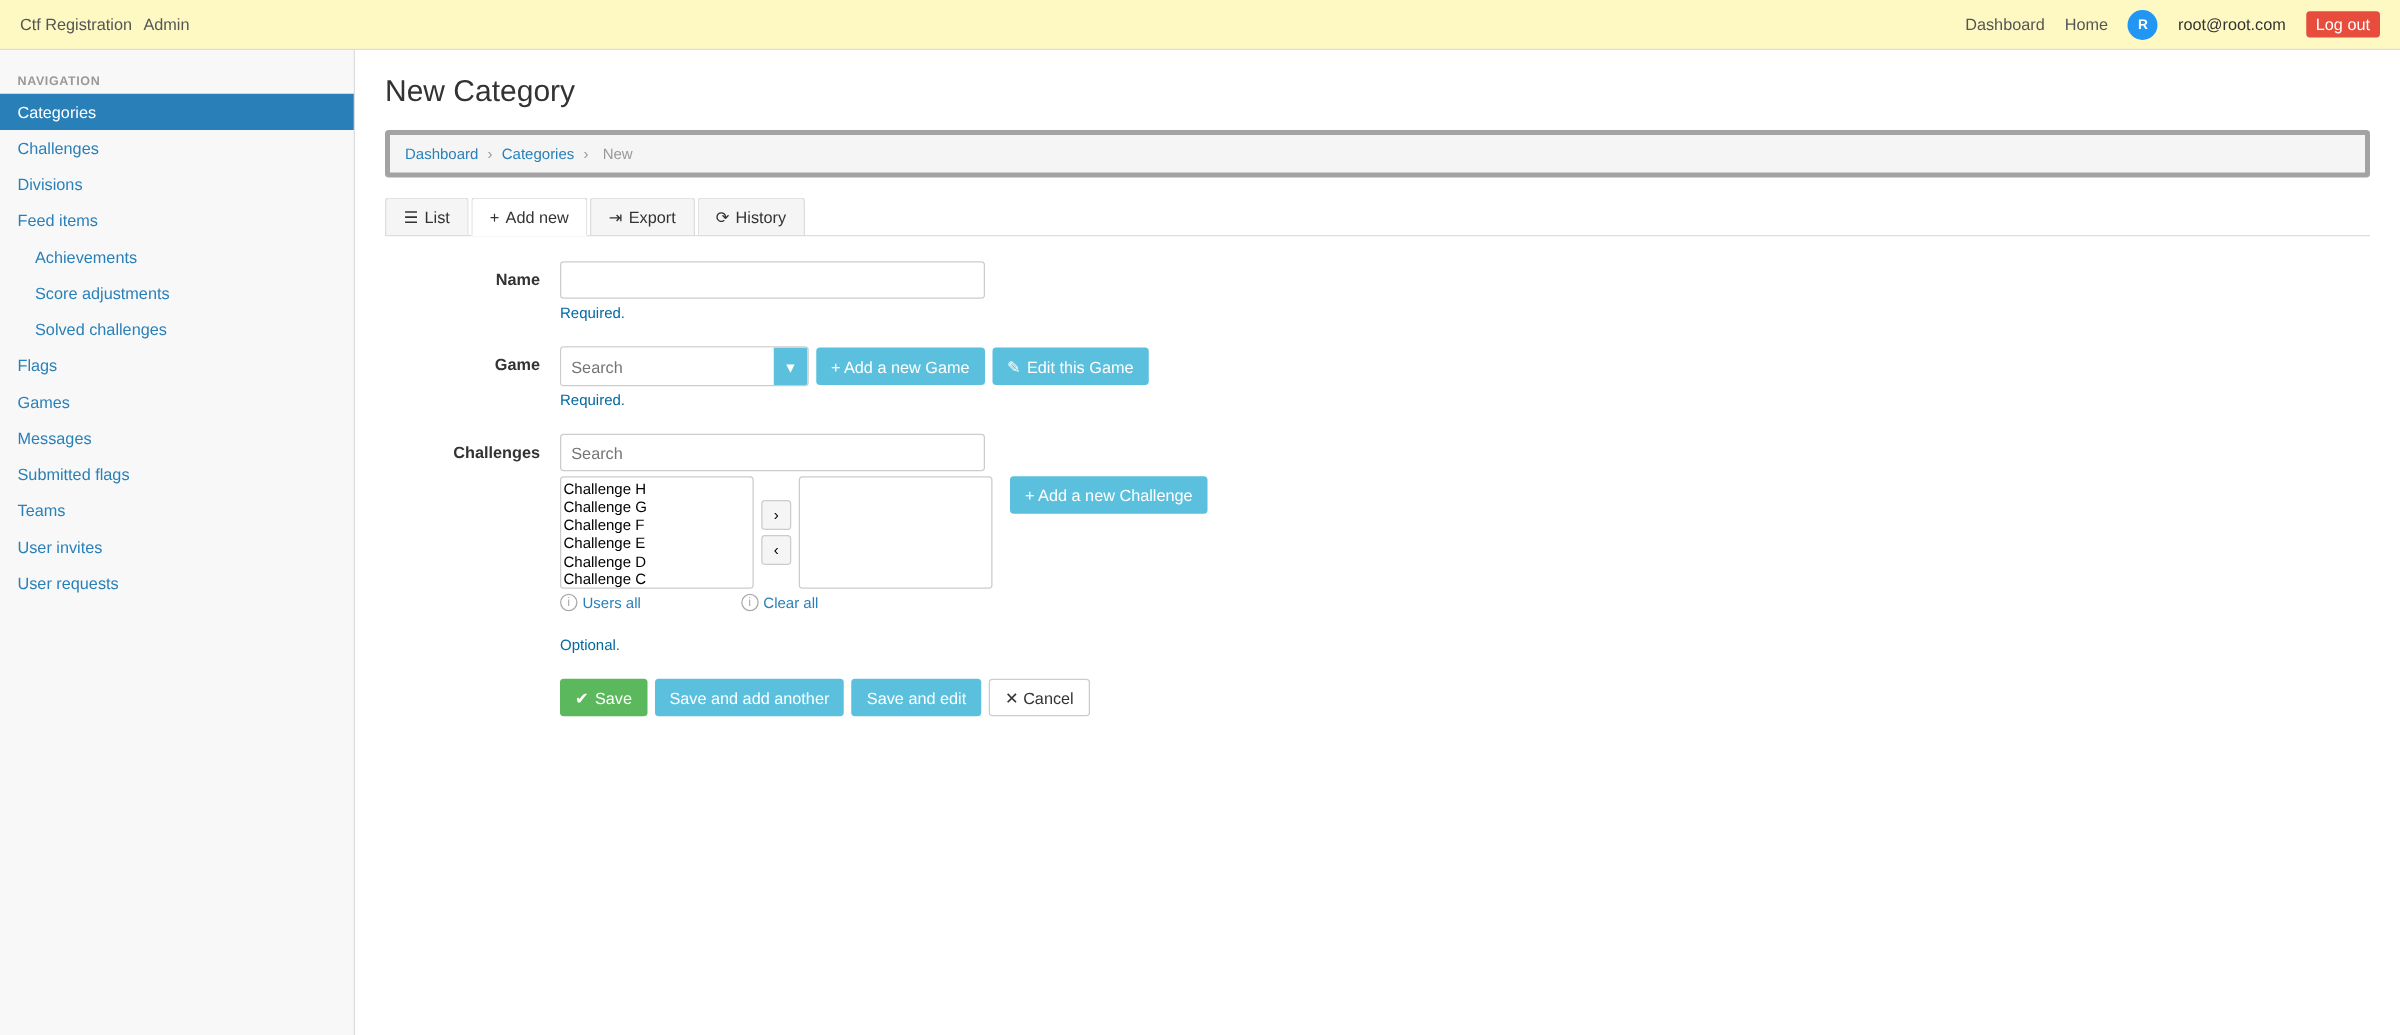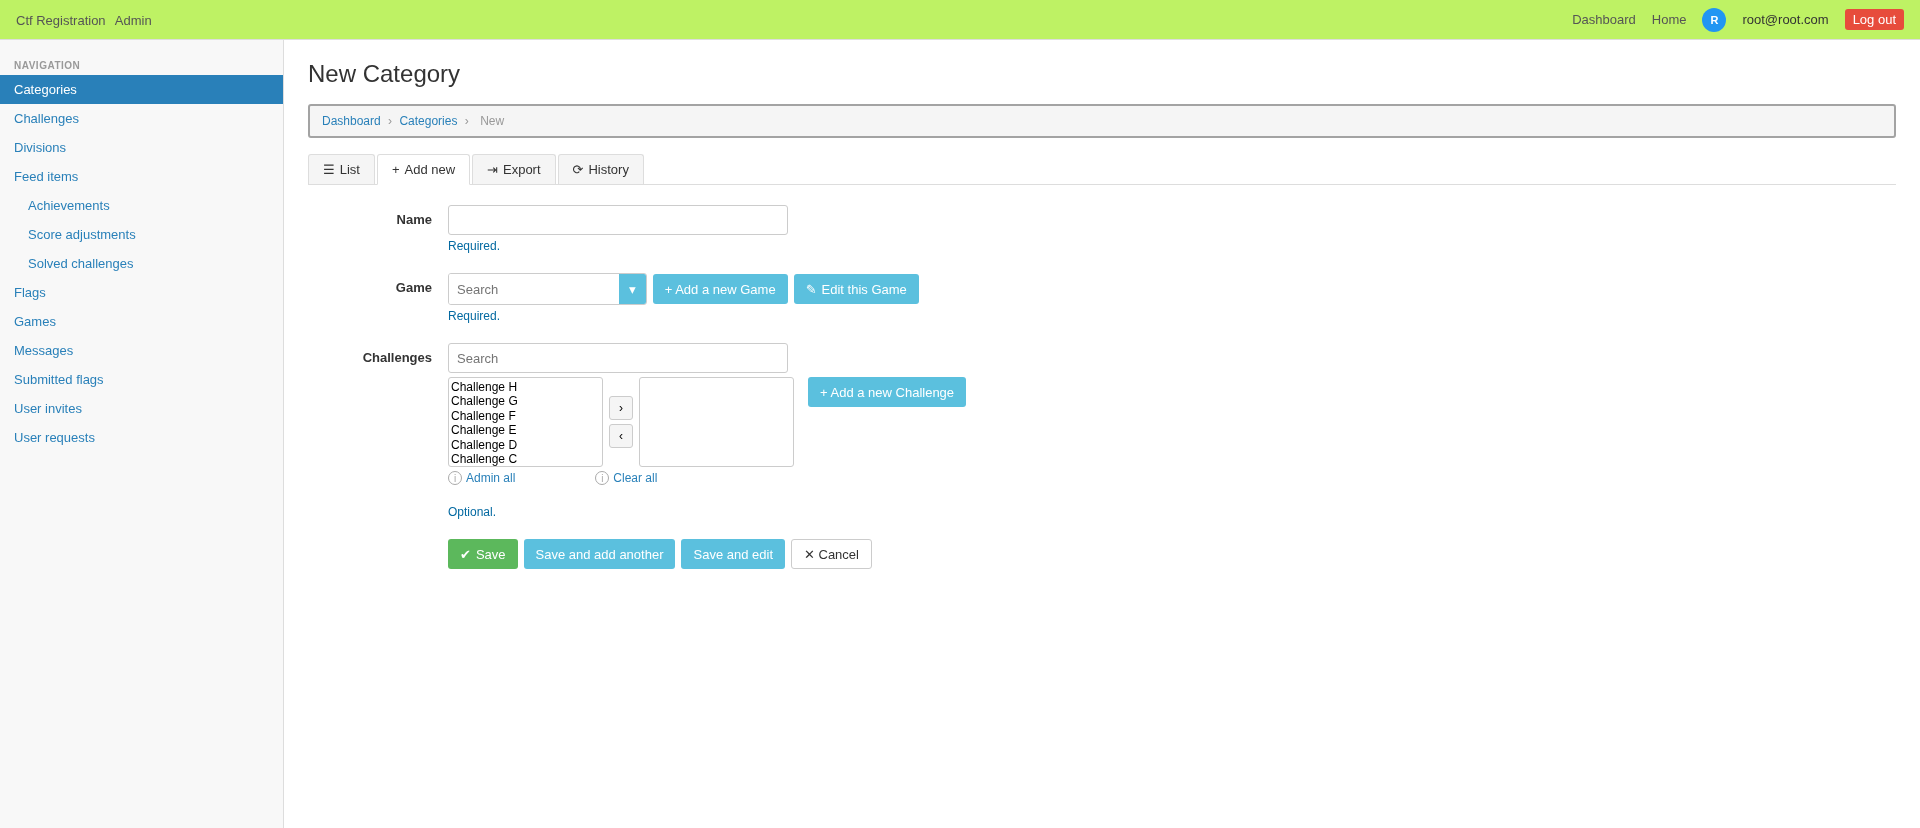--- a/index.html
+++ b/index.html
@@ -1,20 +1,20 @@
 <!DOCTYPE html>
 <html><head>
   <meta charset="utf-8">
   <style>
     * { box-sizing: border-box; margin: 0; padding: 0; }
     body { font-family: Arial, sans-serif; font-size: 13px; background: #f5f5f5; color: #333; }
 
     
     .navbar {
-      background: #bef264;
+      background: #fef9c3;
       border-bottom: 1px solid #ddd;
       display: flex;
       align-items: center;
       padding: 0 16px;
       height: 40px;
       position: fixed;
       top: 0; left: 0; right: 0;
       z-index: 100;
     }
     .navbar-brand {
@@ -103,21 +103,21 @@
     .page-title {
       font-size: 24px;
       font-weight: normal;
       color: #333;
       margin-bottom: 16px;
     }
 
     
     .breadcrumb {
       background: #f5f5f5;
-      border: 2px solid #a3a3a3;
+      border: 4px solid #a3a3a3;
       padding: 8px 12px;
       margin-bottom: 16px;
       font-size: 12px;
       border-radius: 3px;
     }
     .breadcrumb a {
       color: #2980b9;
       text-decoration: none;
     }
     .breadcrumb span {
@@ -360,20 +360,23 @@
       <span>Flags</span>
     </a>
     <a class="sidebar-item">
       <span>Games</span>
     </a>
     <a class="sidebar-item">
       <span>Messages</span>
     </a>
     <a class="sidebar-item">
       <span>Submitted flags</span>
+    </a>
+    <a class="sidebar-item">
+      <span>Teams</span>
     </a>
     <a class="sidebar-item">
       <span>User invites</span>
     </a>
     <a class="sidebar-item">
       <span>User requests</span>
     </a>
   </aside>
 
   <main class="content">
@@ -458,21 +461,21 @@
             </div>
             <div class="list-box">
               <select multiple="" style="width:100%;height:100%;border:none;outline:none;font-size:12px;">
               </select>
             </div>
             <button class="btn btn-info" style="align-self:flex-start;margin-left:8px;">+ Add a new Challenge</button>
           </div>
           <div class="choose-all-row">
             <span class="choose-all-link">
               <span class="circle-i">i</span>
-              <span>Admin all</span>
+              <span>Users all</span>
             </span>
             <span class="choose-all-link">
               <span class="circle-i">i</span>
               <span>Clear all</span>
             </span>
           </div>
           <div class="help-text" style="margin-top:20px;">Optional.</div>
         </div>
       </div>
 

